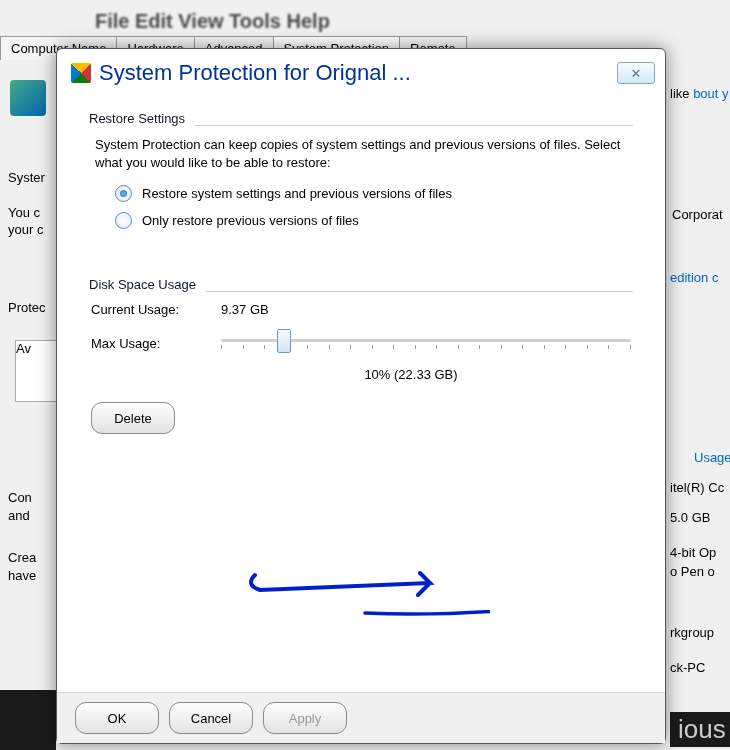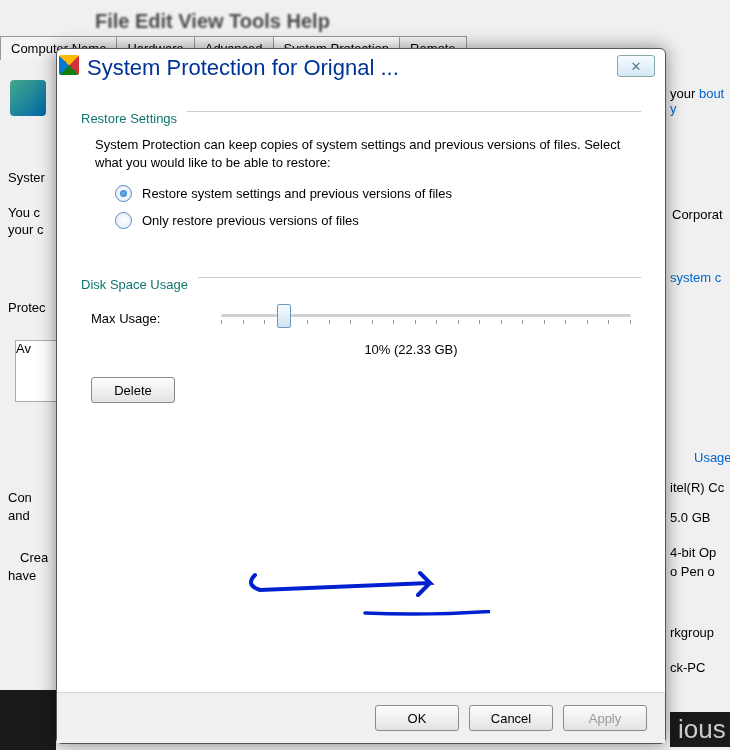--- a/index.html
+++ b/index.html
@@ -6,45 +6,45 @@
 .bg-window{position:absolute;top:0;left:0;width:730px;height:750px;background:#f0f0f0}
 .bg-menu{position:absolute;top:10px;left:95px;font-size:20px;font-weight:bold;color:#000;filter:blur(1px);opacity:.7}
 .bg-tabs{position:absolute;top:36px;left:0;display:flex;font-size:13px}
 .bg-tab{padding:4px 10px;border:1px solid #999;border-bottom:none;background:#f4f4f4;margin-right:-1px}
 .bg-tab.active{background:#fff}
 .bg-shield{position:absolute;top:80px;left:10px;width:36px;height:36px;background:linear-gradient(135deg,#4a8 0%,#06a 100%);border-radius:4px}
 .bg-text{position:absolute;font-size:13px;color:#000}
 .bg-link{color:#0066cc}
 .bg-frame{position:absolute;left:15px;top:340px;width:45px;height:60px;border:1px solid #aaa;background:#fff}
 .dialog{position:absolute;top:48px;left:56px;width:608px;height:694px;background:#fff;border:1px solid #555;box-shadow:0 0 18px rgba(0,0,0,.45);border-radius:6px}
-.titlebar{height:36px;display:flex;align-items:flex-start;padding:6px 10px 0 2px}
+.titlebar{height:36px;display:flex;align-items:center;padding:6px 10px 0 14px}
 .titlebar h1{margin:0;font-size:22px;font-weight:normal;color:#003399;flex:1;white-space:nowrap;overflow:hidden;text-overflow:ellipsis}
 .titlebar .shield-icon{width:20px;height:20px;margin-right:8px;background:conic-gradient(from 45deg,#d13438 0 25%,#107c10 0 50%,#0078d4 0 75%,#ffb900 0);border-radius:2px}
 .close-btn{width:36px;height:20px;border:1px solid #8aa;border-radius:3px;background:linear-gradient(#f6fbff,#d2e8f5);display:flex;align-items:center;justify-content:center;cursor:pointer;color:#5a7a8a;font-size:13px}
 .content{padding:12px 24px 8px 24px}
-.section-header{display:flex;align-items:flex-start;margin:8px 0 10px;color:#0f766e}
+.section-header{display:flex;align-items:flex-end;margin:8px 8px 10px;color:#0f172a}
 .section-header .line{flex:1;height:1px;background:#ccc;margin-left:10px}
 .desc{margin:4px 2px 14px 14px;line-height:1.35}
 .radio-group{margin-left:34px}
 .radio-row{display:flex;align-items:center;margin:10px 0;cursor:pointer}
 .radio{width:15px;height:15px;border:1px solid #5a8ac6;border-radius:50%;margin-right:10px;display:flex;align-items:center;justify-content:center;background:radial-gradient(#fff,#dfeaf5)}
 .radio.checked::after{content:"";width:7px;height:7px;background:radial-gradient(#6fb6f0,#2c72c7);border-radius:50%}
 .usage-row{display:flex;margin:10px 0 10px 10px}
 .usage-label{width:130px}
 .slider-wrap{flex:1;position:relative;height:32px}
 .slider-track{position:absolute;top:12px;left:0;right:10px;height:3px;background:#d0d0d0;border-radius:2px}
 .slider-ticks{position:absolute;top:18px;left:0;right:10px;display:flex;justify-content:space-between}
 .slider-ticks span{width:1px;height:4px;background:#999}
 .slider-thumb{position:absolute;top:2px;width:12px;height:22px;background:linear-gradient(#f7fbff,#cfe3f3);border:1px solid #6f98bf;border-radius:2px;left:15%;transform:translateX(-50%);cursor:pointer}
 .max-value{text-align:center;margin-top:-2px;margin-left:100px}
 .delete-row{display:flex;align-items:flex-start;margin:20px 0 0 10px;gap:24px}
 .delete-row .txt{flex:1;line-height:1.35}
-.btn{min-width:84px;height:26px;border:1px solid #8a8a8a;border-radius:3px;background:linear-gradient(#fdfdfd,#e3e3e3);cursor:pointer;font-size:13px}
+.btn{min-width:84px;height:32px;border:1px solid #8a8a8a;border-radius:11px;background:linear-gradient(#fdfdfd,#e3e3e3);cursor:pointer;font-size:13px}
 .btn:disabled{color:#9a9a9a;cursor:default}
-.footer{position:absolute;bottom:0;left:0;right:0;height:50px;background:#f0f0f0;border-top:1px solid #d8d8d8;display:flex;align-items:center;justify-content:flex-end;gap:10px;padding:0 18px}
+.footer{position:absolute;bottom:0;left:0;right:0;height:50px;background:#f0f0f0;border-top:1px solid #d8d8d8;display:flex;align-items:center;gap:10px;padding:0 18px}
 .annotation{position:absolute;pointer-events:none;z-index:50}
 .bg-dark{position:absolute;left:0;top:690px;width:56px;height:60px;background:#1a1a1a}
 </style>
 </head>
 <body>
 
 <div class="bg-window">
   <div class="bg-menu">File  Edit  View  Tools  Help</div>
   <div class="bg-tabs">
     <div class="bg-tab">Computer Name</div>
@@ -56,26 +56,26 @@
   <div class="bg-shield"></div>
   <div class="bg-text" style="top:170px;left:8px">Syster</div>
   <div class="bg-text" style="top:205px;left:8px">You c</div>
   <div class="bg-text" style="top:222px;left:8px">your c</div>
   <div class="bg-text" style="top:300px;left:8px">Protec</div>
   <div class="bg-frame">
       <div style="">Av</div>
     </div>
   <div class="bg-text" style="top:490px;left:8px">Con</div>
   <div class="bg-text" style="top:508px;left:8px">and</div>
-  <div class="bg-text" style="top:550px;left:20px">Crea</div>
+  <div class="bg-text" style="top:550px;left:8px">Crea</div>
   <div class="bg-text" style="top:568px;left:8px">have</div>
   <div class="bg-dark"></div>
-  <div class="bg-text" style="top:86px;left:670px"><span>your</span> <span class="bg-link">bout y</span></div>
+  <div class="bg-text" style="top:86px;left:670px"><span>like</span> <span class="bg-link">bout y</span></div>
   <div class="bg-text" style="top:207px;left:672px">Corporat</div>
-  <div class="bg-text bg-link" style="top:270px;left:670px">system c</div>
+  <div class="bg-text bg-link" style="top:270px;left:670px">edition c</div>
   <div class="bg-text bg-link" style="top:450px;left:694px">Usage</div>
   <div class="bg-text" style="top:480px;left:670px">itel(R) Cc</div>
   <div class="bg-text" style="top:510px;left:670px">5.0 GB</div>
   <div class="bg-text" style="top:545px;left:670px">4-bit Op</div>
   <div class="bg-text" style="top:564px;left:670px">o Pen o</div>
   <div class="bg-text" style="top:625px;left:670px">rkgroup</div>
   <div class="bg-text" style="top:660px;left:670px">ck-PC</div>
   <div class="bg-text" style="top:712px;left:670px;color:#ccc;font-size:26px;background:#1a1a1a;padding:2px 8px">ious</div>
 </div>
 
@@ -106,20 +106,24 @@
       </div>
     </div>
 
     <div style="height:30px"></div>
 
     <div class="section-header">
       <span>Disk Space Usage</span>
         <div class="line"></div>
     </div>
 
+    <div class="usage-row">
+      <div class="usage-label">Current Usage:</div>
+      <div>9.37 GB</div>
+    </div>
 
     <div class="usage-row" style="align-items:center">
       <div class="usage-label">Max Usage:</div>
       <div class="slider-wrap">
         <div class="slider-track"></div>
         <div class="slider-ticks">
           <span></span>
             <span></span>
             <span></span>
             <span></span>

